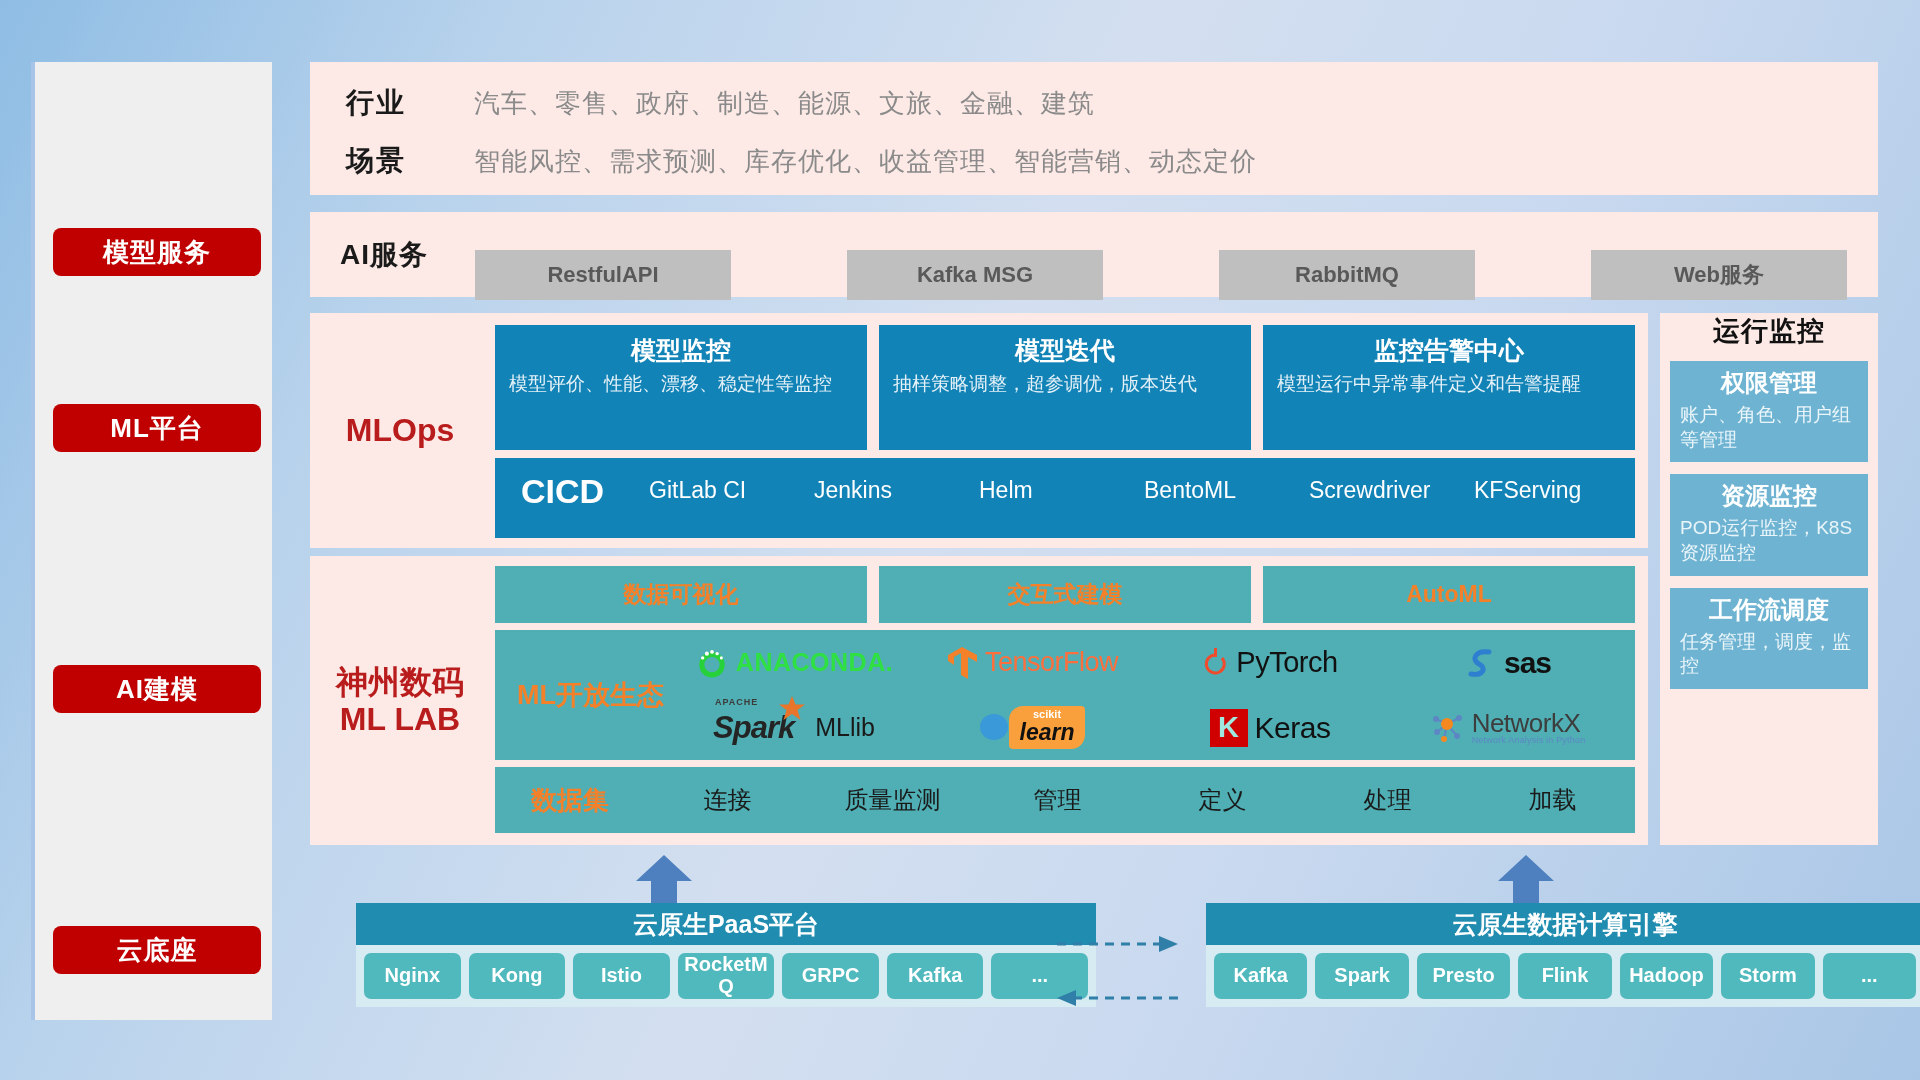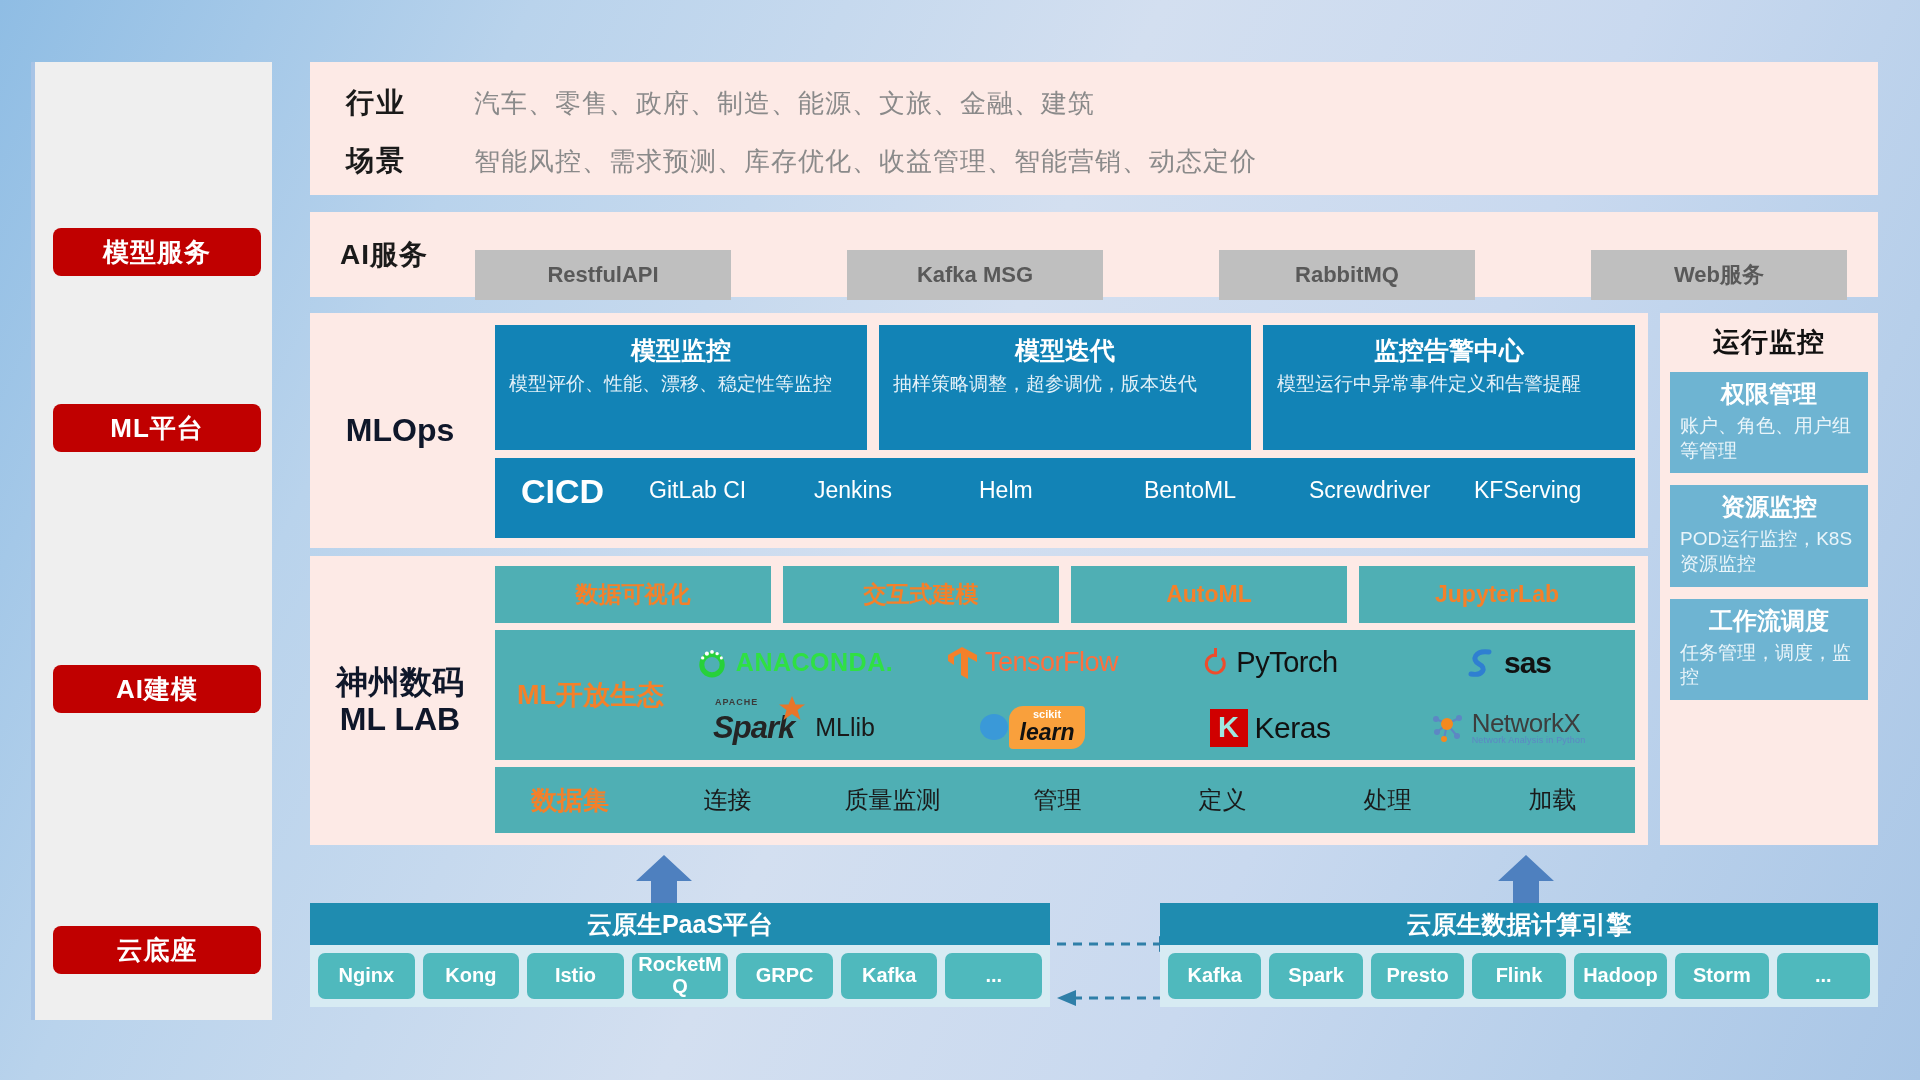--- a/index.html
+++ b/index.html
@@ -72,21 +72,21 @@
     white-space: nowrap;
   }
   .aisvc-item:last-child { margin-right: 0; }
 
   
   #panel-mlops { left: 310px; top: 313px; width: 1338px; height: 235px; }
   .side-key {
     position: absolute; left: 0; top: 0; height: 100%;
     width: 180px;
     display: flex; flex-direction: column; align-items: center; justify-content: center;
-    font-size: 32px; font-weight: bold; color: #0f172a; line-height: 1.15;
+    font-size: 32px; font-weight: bold; color: #b91c1c; line-height: 1.15;
     text-align: center;
   }
   .mlops-cards {
     position: absolute; left: 185px; top: 12px;
     width: 1140px; height: 125px;
     display: flex; gap: 12px;
   }
   .mlops-card {
     flex: 1 1 0;
     background: #1283b6;
@@ -173,36 +173,36 @@
   }
   .dataset-item {
     flex: 1 1 0; text-align: center;
     color: #1a1a1a; font-size: 24px; white-space: nowrap;
   }
 
   
   #panel-monitor { left: 1660px; top: 313px; width: 218px; height: 532px; }
   .monitor-title {
     text-align: center; font-size: 27px; font-weight: bold; color: #111;
-    padding-top: 11px; letter-spacing: 1px;
+    letter-spacing: 1px;
   }
   .monitor-card {
     margin: 12px 10px 0 10px;
     background: #6eb4d2;
     padding: 6px 10px 10px 10px;
     color: #fff;
   }
   .monitor-card-title {
     text-align: center; font-size: 24px; font-weight: bold; margin-bottom: 4px;
     white-space: nowrap;
   }
   .monitor-card-desc { font-size: 19px; line-height: 1.3; color: #eaf5fa; }
 
   
-  .cloud-group { position: absolute; }
+  .cloud-group { position: absolute; margin-left: 46px; }
   .cloud-header {
     background: #1f8cb0; color: #fff;
     font-size: 25px; font-weight: bold;
     display: flex; align-items: center; justify-content: center;
     height: 42px;
   }
   .cloud-body {
     background: #d7ebf3;
     display: flex; align-items: flex-start;
     padding: 8px 8px;
@@ -289,21 +289,20 @@
   <div class="panel" id="panel-mllab">
     <div class="side-key">
       <span>神州数码</span>
       <span>ML LAB</span>
     </div>
 
     <div class="mllab-tabs">
       <div class="mllab-tab">数据可视化</div>
       <div class="mllab-tab">交互式建模</div>
       <div class="mllab-tab">AutoML</div>
-      <div class="mllab-tab">JupyterLab</div>
     </div>
 
     <div class="eco-band">
       <div class="eco-label">ML开放生态</div>
       <div class="logo-grid">
 
         <div class="logo-cell">
           <svg width="34" height="34" viewBox="0 0 40 40">
             <circle cx="20" cy="22" r="12" fill="none" stroke="#27d13a" stroke-width="6"></circle>
             <circle cx="14" cy="9" r="2.4" fill="#ffffff"></circle>

